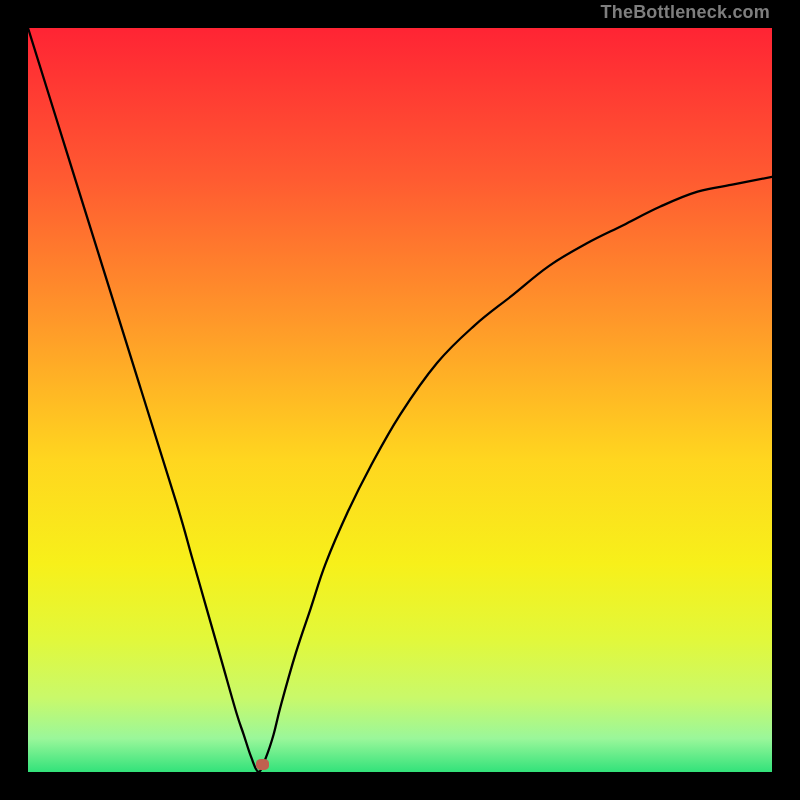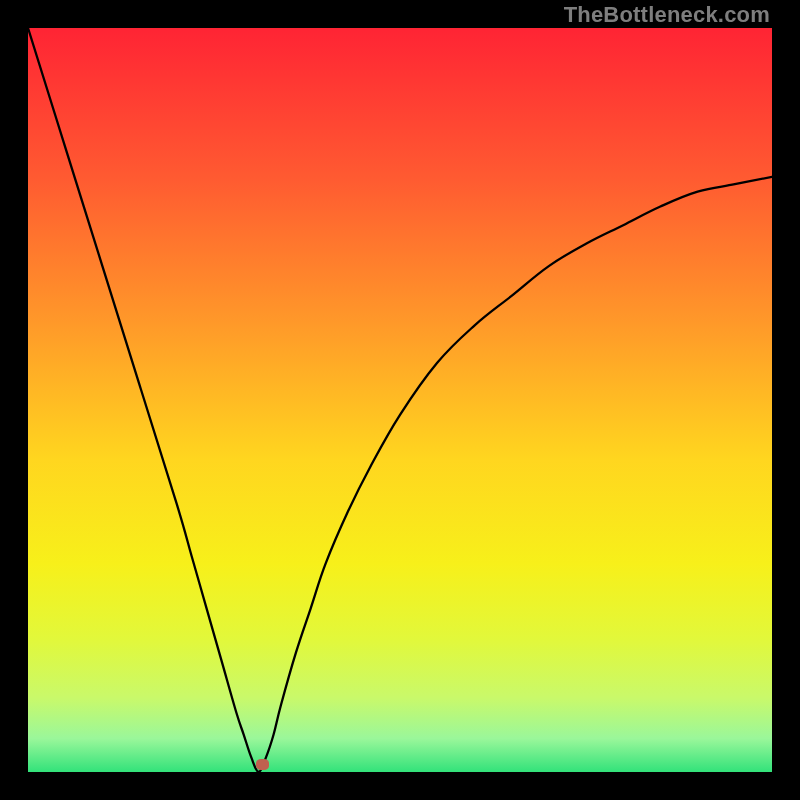--- a/index.html
+++ b/index.html
@@ -29,21 +29,21 @@
   }
   .gradient {
     position: absolute;
     inset: 0;
   }
   .watermark {
     position: absolute;
     top: 2px;
     right: 30px;
     color: #7e7e7e;
-    font-size: 22px;
+    font-size: 18px;
     font-weight: 600;
     letter-spacing: 0.2px;
   }
   svg.curve {
     position: absolute;
     inset: 0;
   }
   .marker {
     position: absolute;
     width: 13px;

